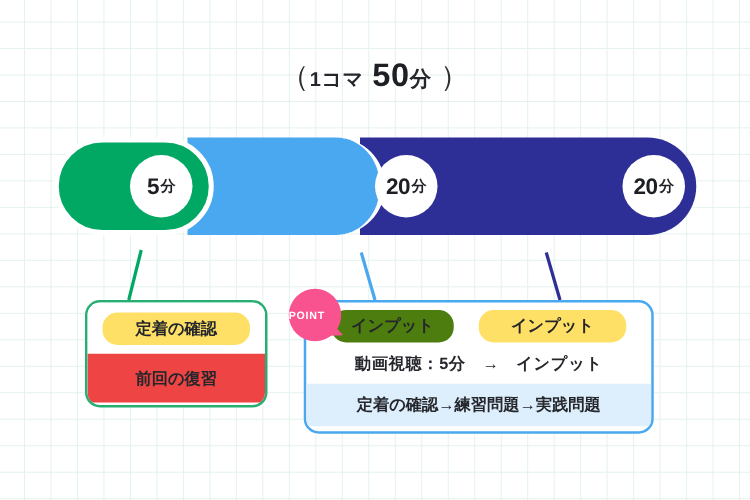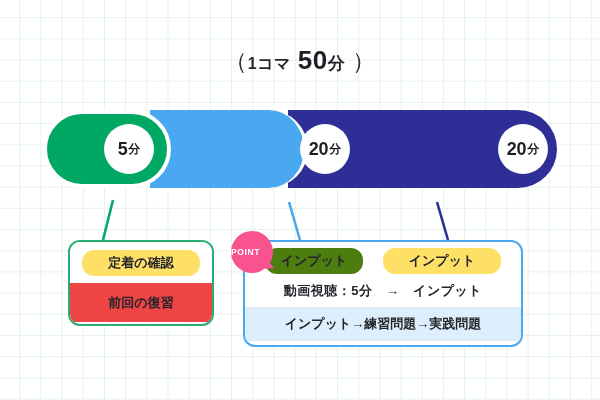--- a/index.html
+++ b/index.html
@@ -313,21 +313,21 @@
 
   <div id="card-blue">
     <div id="card-blue-pills">
       <span class="pill-gray">インプット</span>
       <span class="pill-yellow">インプット</span>
     </div>
     <div id="card-blue-mid">
       <span class="card-text">動画視聴：5分　→　インプット</span>
     </div>
     <div id="card-blue-bottom">
-      <span class="card-text">インプット→練習問題→実践問題</span>
+      <span class="card-text">定着の確認→練習問題→実践問題</span>
     </div>
   </div>
 
   <div id="point-badge">
     <div class="tail"></div>
     <div class="circle">
       <span class="label">POINT</span>
     </div>
   </div>
 

